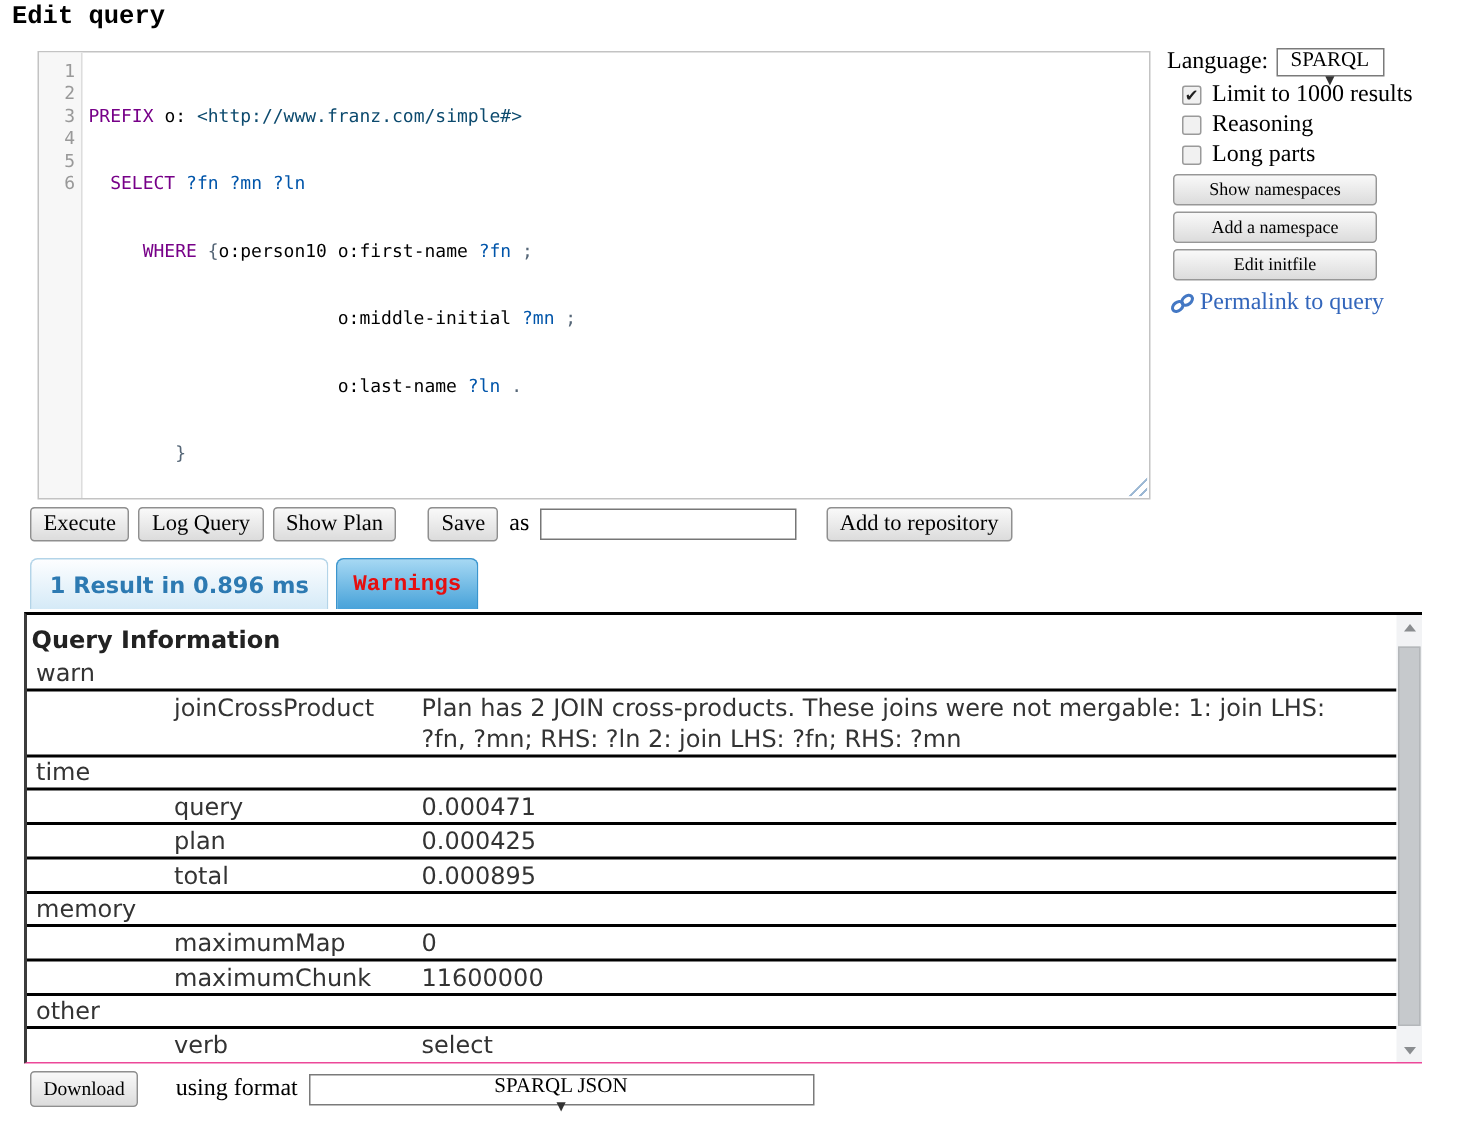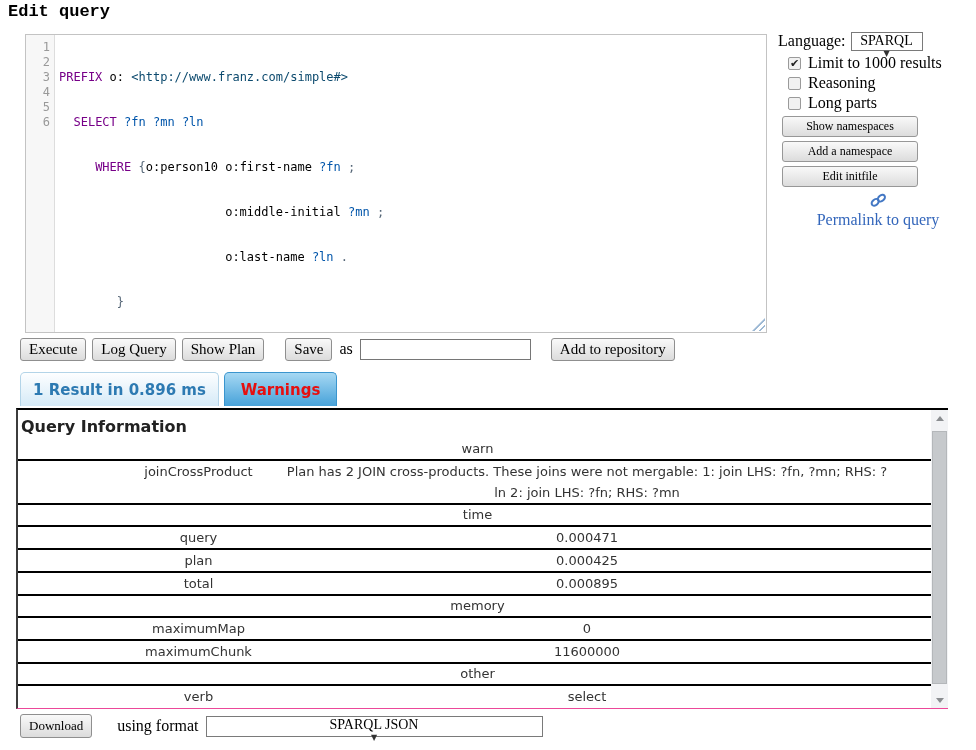--- a/index.html
+++ b/index.html
@@ -57,21 +57,21 @@
     flex:0 0 13px; cursor:pointer;
   }
   .cb .check { font-family:"DejaVu Sans", sans-serif; font-size:11px; line-height:11px; color:#222; }
   .side-btn {
     display:block; width:136px; margin:4px 0 0 4px; padding:2px 0; text-align:center;
     background:linear-gradient(#f9f9f9,#dcdcdc); border:1px solid #979797; border-radius:3px;
     font-family:"Liberation Serif", serif; font-size:12px; cursor:pointer;
   }
   .permalink {
     display:flex; align-items:center; gap:3px; margin:6px 0 0 2px;
-    color:#3366bb; font-size:16px; text-decoration:none; cursor:pointer;flex-direction:column;
+    color:#3366bb; font-size:16px; text-decoration:none; cursor:pointer;
   }
 
   
   .toolbar { position:absolute; left:20px; top:337px; display:flex; align-items:center; height:24px; }
   .tb-btn {
     background:linear-gradient(#f9f9f9,#dcdcdc); border:1px solid #8f8f8f; border-radius:3px;
     font-family:"Liberation Serif", serif; font-size:15px; padding:2px 8px; cursor:pointer;
   }
   .mr6 { margin-right:6px; } .mr21 { margin-right:21px; } .mr7 { margin-right:7px; }
   .save-input {
@@ -84,33 +84,33 @@
   .tab {
     height:34px; display:flex; align-items:center; justify-content:center;
     font-family:"DejaVu Sans", sans-serif; font-weight:bold; font-size:15px;
     border-radius:5px 5px 0 0; cursor:pointer;
   }
   .tab-results {
     width:199px; background:linear-gradient(#fdfeff,#d5eaf7);
     border:1px solid #b3d4e8; border-bottom:none; color:#2d7ab2;
   }
   .tab-warnings {
-    width:113px; background:linear-gradient(#a6d8f3 0%, #55aadd 85%, #4aa3da 100%);
-    border:1px solid #3a95ce; border-bottom:none; color:#e60f0f;
+    width:95px; background:linear-gradient(#a6d8f3 0%, #55aadd 85%, #4aa3da 100%);
+    border:1px solid #3a95ce; border-bottom:none; color:#e60f0f;font-family:Liberation Mono, monospace;
   }
 
   
   .panel {
     position:absolute; left:16px; top:408px; width:932px; height:301px;
     border-top:2px solid #000; border-left:2px solid #3c3c3c; border-bottom:1px solid #ec4899;
     background:#fff; font-family:"DejaVu Sans", sans-serif; color:#333;
   }
   .panel-inner { margin-right:17px; }
   .qi-heading { font-size:16px; font-weight:bold; color:#222; padding:7px 0 3px 3px; }
-  .qrow { border-bottom:2px solid #000; font-size:13px;text-align:center; }
+  .qrow { border-bottom:2px solid #000; font-size:16px; }
   .qrow.section { padding:0 0 1px 6px; line-height:19px; }
   .qrow.data { display:grid; grid-template-columns:98px 165px 1fr; line-height:21px; }
   .qrow.data .key { grid-column:2; }
   .qrow.data .val { grid-column:3; max-width:620px; padding-right:8px; }
   .qrow.last { border-bottom:none; }
 
   
   .vscroll { position:absolute; top:0; right:0; width:17px; height:100%; background:#f2f3f5; }
   .sb-btn { position:absolute; left:0; width:17px; height:16px; cursor:pointer; }
   .sb-btn.up { top:0; } .sb-btn.down { bottom:0; }

